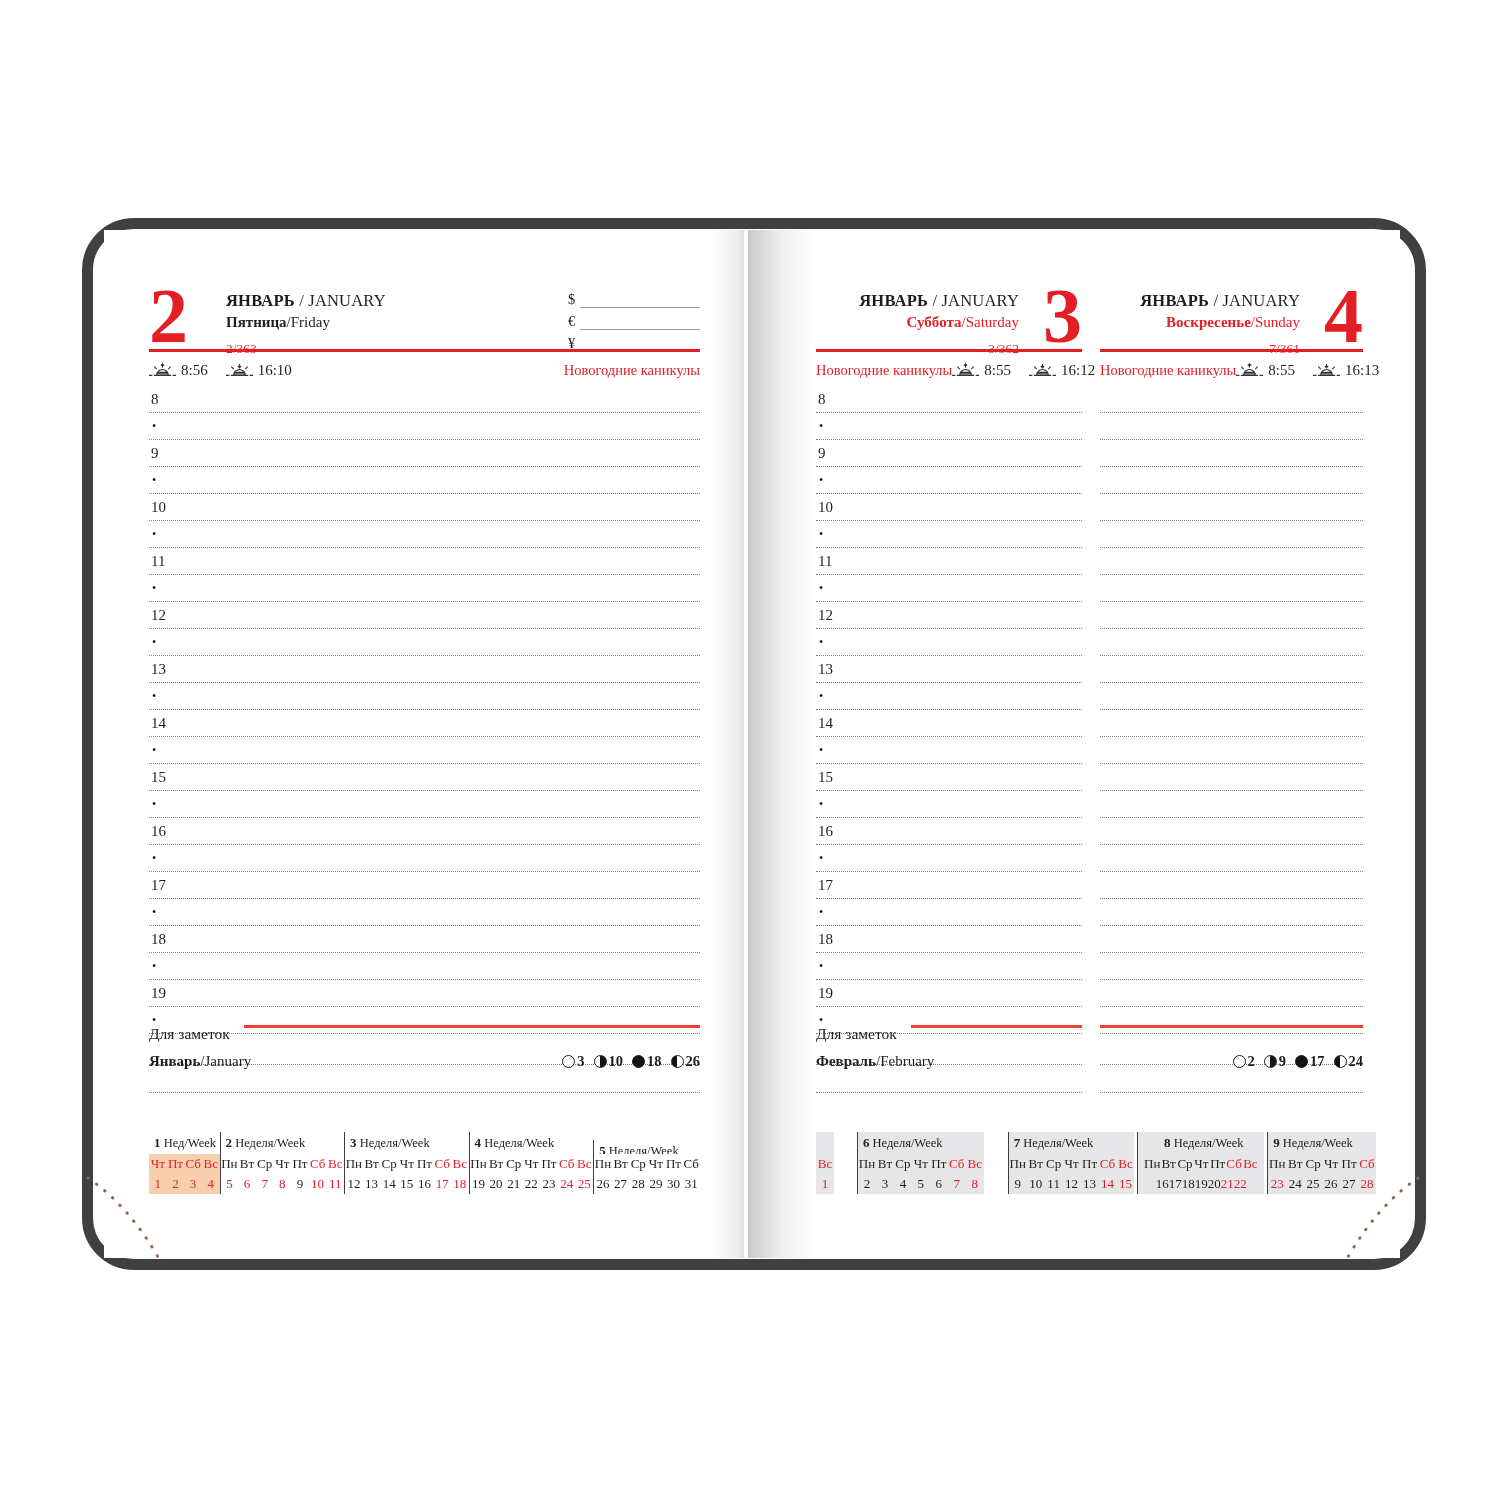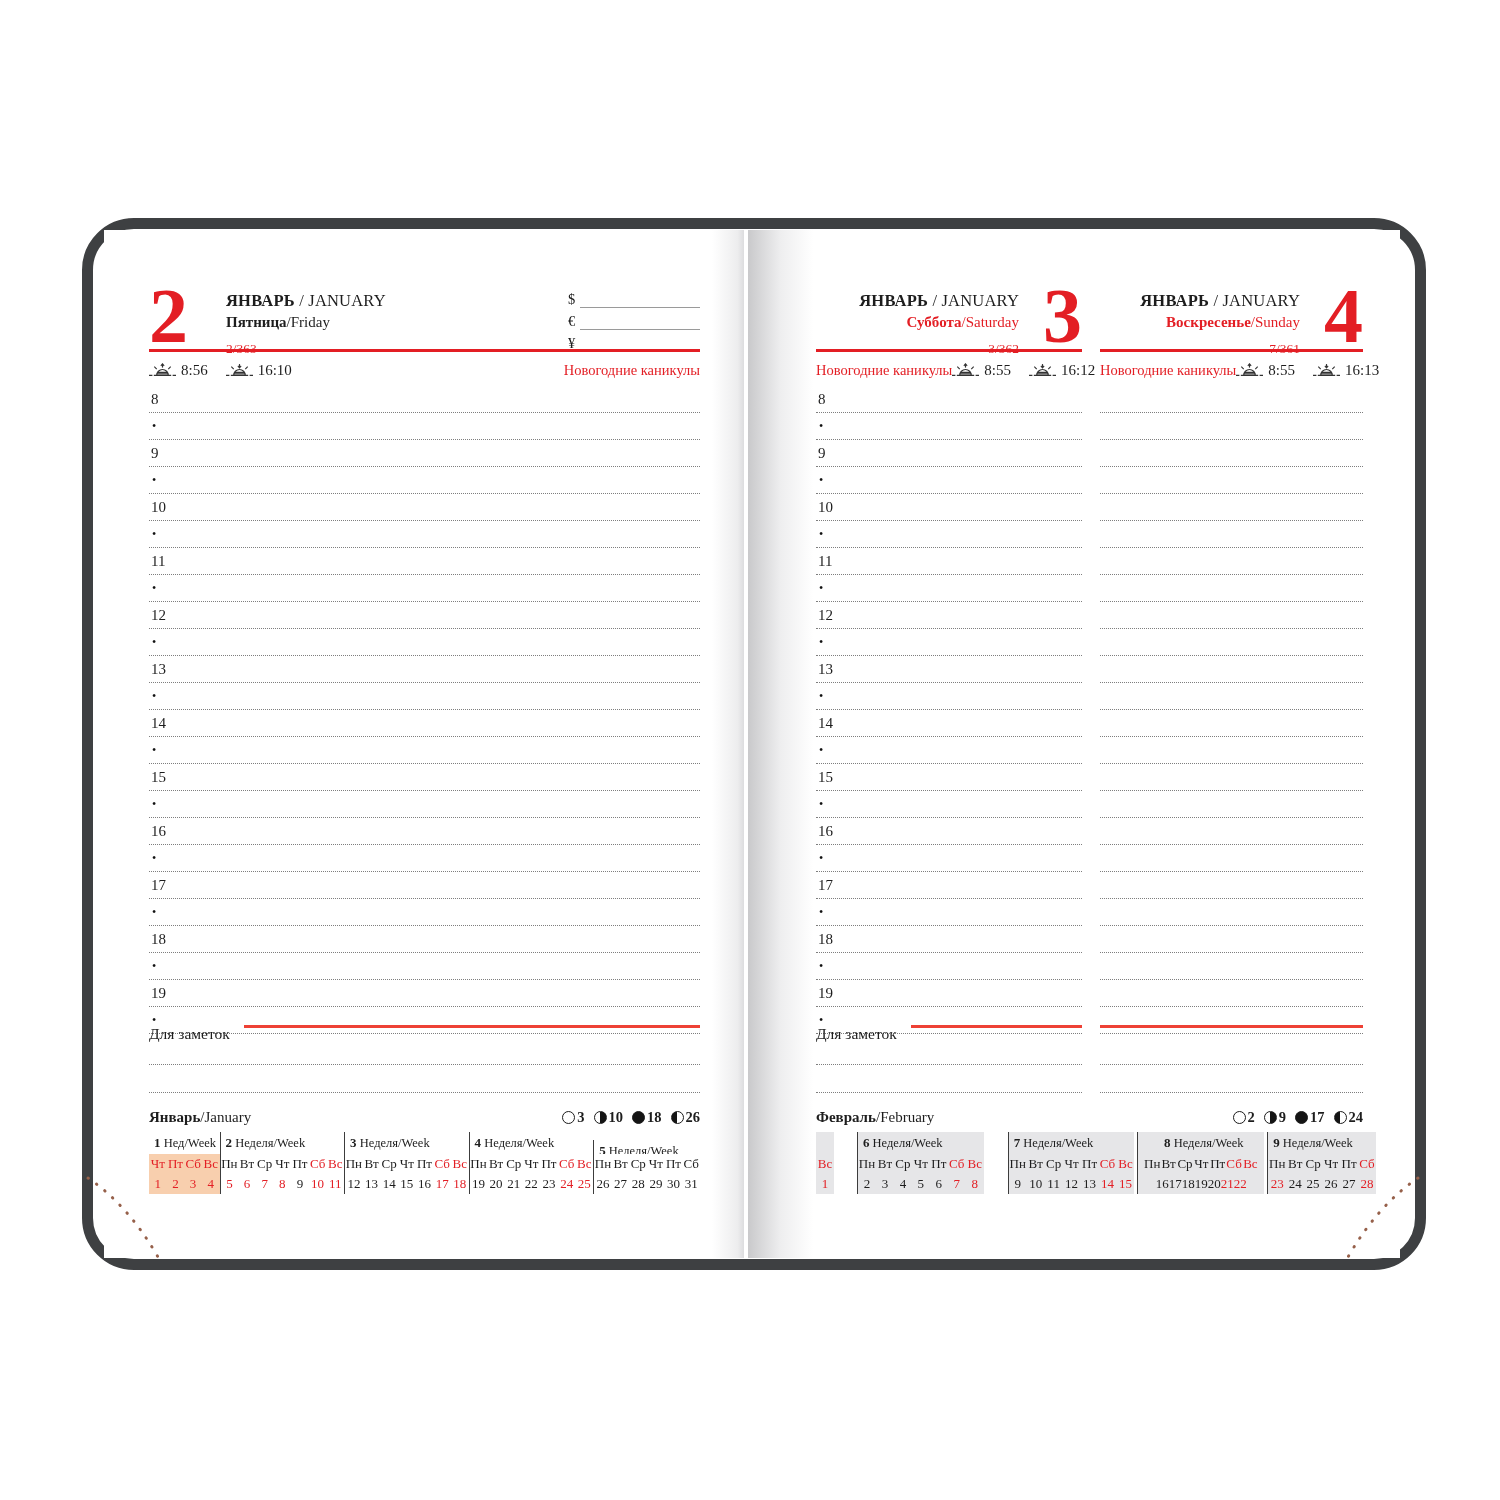--- a/index.html
+++ b/index.html
@@ -45,21 +45,21 @@
   .hour-label{display:block;font-size:15px;line-height:27px;padding-left:2px;}
   .bullet{display:block;font-size:12px;line-height:26px;padding-left:3px;color:#111;}
   
   .notes-row{position:absolute;top:795px;left:0;right:0;height:26px;display:flex;align-items:flex-start;}
   .notes-label{font-size:15.5px;white-space:nowrap;}
   .notes-line{flex:1;height:0;border-top:3px solid #ee4135;margin-left:14px;}
   .notes-line.full{margin-left:0;}
   .nline{position:absolute;left:0;right:0;height:24px;border-bottom:1px dotted #7e7e7e;}
   .nline.n1{top:810px;} .nline.n2{top:838px;}
   
-  .mfoot{position:absolute;top:872px;left:0;right:0;height:24px;display:flex;align-items:flex-end;}
+  .mfoot{position:absolute;top:823px;left:0;right:0;height:24px;display:flex;align-items:flex-start;}
   .mfoot-title{font-size:15px;}
   .mfoot-title .b{font-weight:bold;}
   .moons{margin-left:auto;display:flex;align-items:center;gap:9px;}
   .moon-item{display:flex;align-items:center;gap:2px;}
   .moon{width:13px;height:13px;border-radius:50%;border:1.5px solid #1c1c1c;display:inline-block;box-sizing:border-box;}
   .moon.full{background:#fff;}
   .moon.new{background:#141414;}
   .moon.last{background:linear-gradient(90deg,#fff 50%,#141414 50%);}
   .moon.first{background:linear-gradient(90deg,#141414 50%,#fff 50%);}
   .moon-day{font-size:14.5px;font-weight:bold;}

